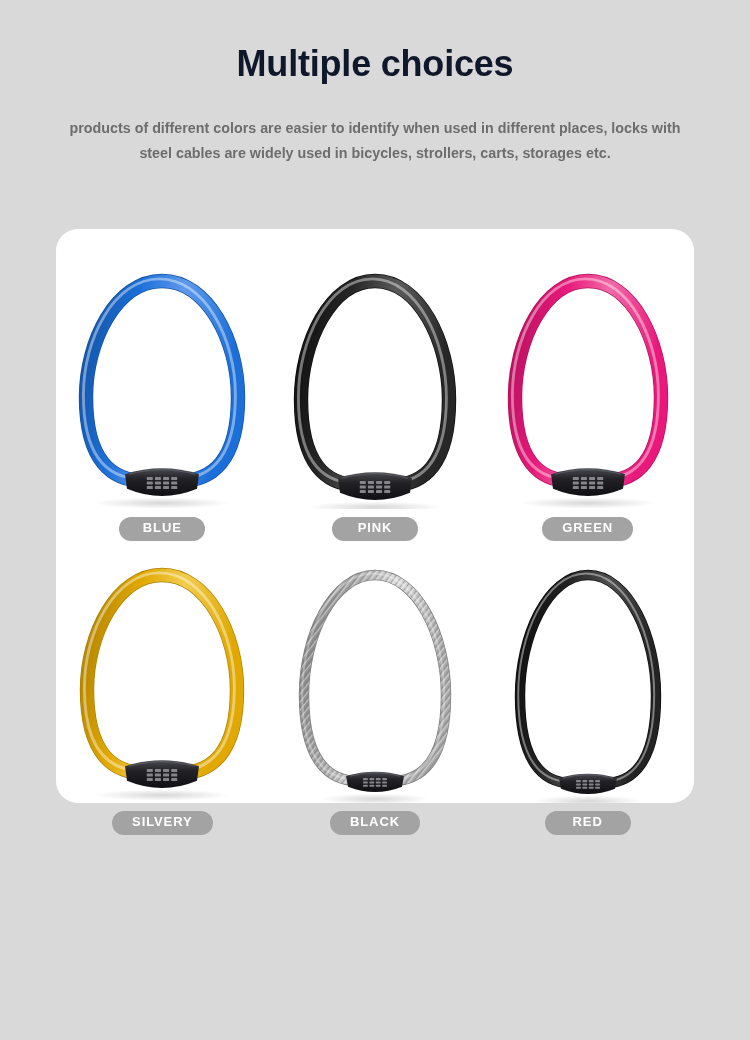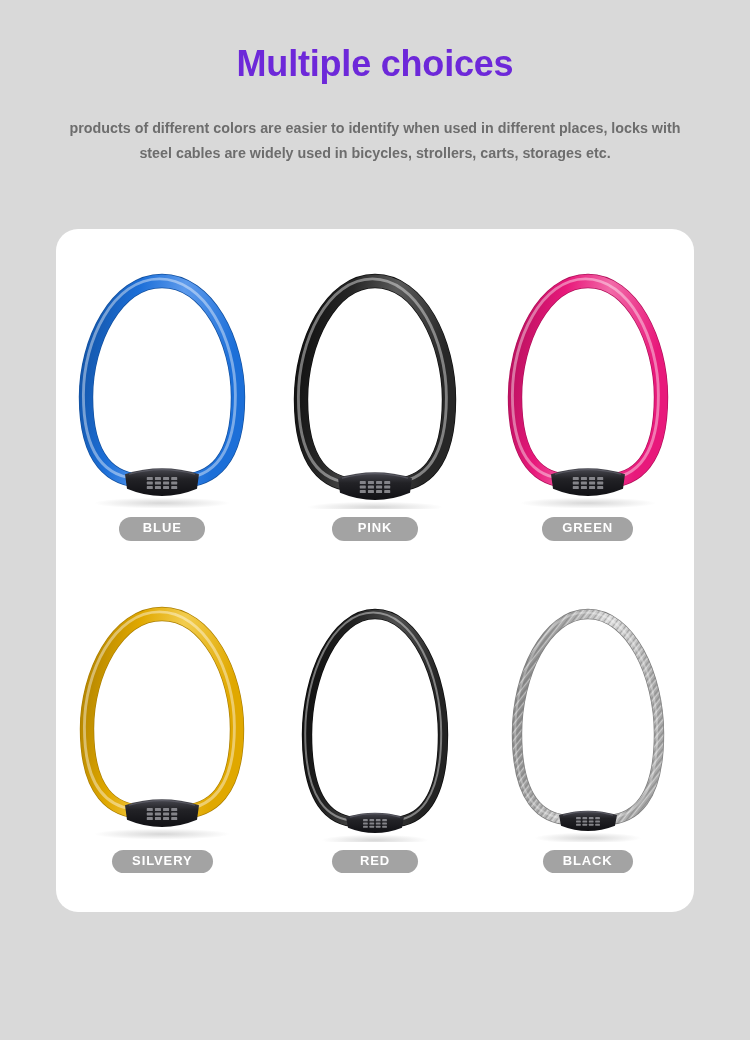--- a/index.html
+++ b/index.html
@@ -16,41 +16,41 @@
   }
 
   
   .header {
     padding-top: 44px;
     text-align: center;
   }
   .page-title {
     font-size: 36px;
     font-weight: bold;
-    color: #6d28d9;
+    color: #0f172a;
     letter-spacing: -0.2px;
     margin: 0;
     line-height: 1.1;
   }
   .page-subtitle {
     margin: 32px auto 0 auto;
     width: 645px;
     font-size: 14.3px;
     font-weight: bold;
     color: #6d6d6d;
     line-height: 1.78;
   }
 
   
   .product-card {
     position: absolute;
     left: 56px;
     top: 229px;
     width: 638px;
-    height: 683px;
+    height: 574px;
     background: #ffffff;
     border-radius: 22px;
     box-sizing: border-box;
     padding: 18px 0 0 0;
   }
 
   .product-grid {
     display: grid;
     grid-template-columns: repeat(3, 1fr);
     grid-template-rows: repeat(2, 1fr);
@@ -268,63 +268,20 @@
             <rect x="87.92" y="220.55" width="6.02" height="2.97" rx="0.6" fill="#8d8d93" opacity="0.92"></rect>
             <rect x="96.06" y="220.55" width="6.02" height="2.97" rx="0.6" fill="#8d8d93" opacity="0.92"></rect>
             <rect x="104.20" y="220.55" width="6.02" height="2.97" rx="0.6" fill="#8d8d93" opacity="0.92"></rect>
             <rect x="79.78" y="225.05" width="6.02" height="2.97" rx="0.6" fill="#8d8d93" opacity="0.92"></rect>
             <rect x="87.92" y="225.05" width="6.02" height="2.97" rx="0.6" fill="#8d8d93" opacity="0.92"></rect>
             <rect x="96.06" y="225.05" width="6.02" height="2.97" rx="0.6" fill="#8d8d93" opacity="0.92"></rect>
             <rect x="104.20" y="225.05" width="6.02" height="2.97" rx="0.6" fill="#8d8d93" opacity="0.92"></rect>
           </svg>
         </div>
       <div class="color-pill">SILVERY</div>
-    </div>
-
-    <div class="product-cell">
-      <div class="lock-figure">
-          <svg viewBox="0 0 190 250" xmlns="http://www.w3.org/2000/svg">
-            <defs>
-              <linearGradient id="lk5c" x1="0" y1="0" x2="1" y2="0.25">
-                <stop offset="0%" stop-color="#0b0b0b"></stop>
-                <stop offset="34%" stop-color="#232323"></stop>
-                <stop offset="62%" stop-color="#4f4f4f"></stop>
-                <stop offset="100%" stop-color="#232323"></stop>
-              </linearGradient>
-              <linearGradient id="lk5b" x1="0" y1="0" x2="0" y2="1">
-                <stop offset="0%" stop-color="#4a4a52"></stop>
-                <stop offset="38%" stop-color="#222226"></stop>
-                <stop offset="100%" stop-color="#101014"></stop>
-              </linearGradient>
-              <radialGradient id="lk5s" cx="0.5" cy="0.5" r="0.5">
-                <stop offset="0%" stop-color="#9a9a9a" stop-opacity="0.40"></stop>
-                <stop offset="100%" stop-color="#9a9a9a" stop-opacity="0"></stop>
-              </radialGradient>
-            </defs>
-            <ellipse cx="95" cy="248.02" rx="53.36" ry="5.5" fill="url(#lk5s)"></ellipse>
-            <path d="M 95 22 C 54.2 22, 27 84.4, 27 142.64 C 27 209.2, 50.12 230, 78 230 M 95 22 C 135.8 22, 163 84.4, 163 142.64 C 163 209.2, 139.88 230, 112 230" fill="none" stroke="#0b0b0b" stroke-width="10.4" stroke-linecap="round"></path>
-            <path d="M 95 22 C 54.2 22, 27 84.4, 27 142.64 C 27 209.2, 50.12 230, 78 230 M 95 22 C 135.8 22, 163 84.4, 163 142.64 C 163 209.2, 139.88 230, 112 230" fill="none" stroke="url(#lk5c)" stroke-width="9" stroke-linecap="round"></path>
-            <path d="M 95 22 C 54.2 22, 27 84.4, 27 142.64 C 27 209.2, 50.12 230, 78 230 M 95 22 C 135.8 22, 163 84.4, 163 142.64 C 163 209.2, 139.88 230, 112 230" fill="none" stroke="#ffffff" stroke-width="1.98" stroke-linecap="round" opacity="0.42" transform="translate(-1.8,-1.44)"></path>
-            <path d="M 66 225.06 Q 95 216.32000000000002 124 225.06 L 122 235.70000000000002 Q 95 246.34 68 235.70000000000002 Z" fill="url(#lk5b)"></path>
-            <path d="M 70 225.06 Q 95 218.22 120 225.06" fill="none" stroke="#6d6d78" stroke-width="1.3" opacity="0.55"></path>
-            <rect x="83.07" y="227.11" width="4.72" height="2.17" rx="0.6" fill="#8d8d93" opacity="0.92"></rect>
-            <rect x="89.45" y="227.11" width="4.72" height="2.17" rx="0.6" fill="#8d8d93" opacity="0.92"></rect>
-            <rect x="95.83" y="227.11" width="4.72" height="2.17" rx="0.6" fill="#8d8d93" opacity="0.92"></rect>
-            <rect x="102.21" y="227.11" width="4.72" height="2.17" rx="0.6" fill="#8d8d93" opacity="0.92"></rect>
-            <rect x="83.07" y="230.40" width="4.72" height="2.17" rx="0.6" fill="#8d8d93" opacity="0.92"></rect>
-            <rect x="89.45" y="230.40" width="4.72" height="2.17" rx="0.6" fill="#8d8d93" opacity="0.92"></rect>
-            <rect x="95.83" y="230.40" width="4.72" height="2.17" rx="0.6" fill="#8d8d93" opacity="0.92"></rect>
-            <rect x="102.21" y="230.40" width="4.72" height="2.17" rx="0.6" fill="#8d8d93" opacity="0.92"></rect>
-            <rect x="83.07" y="233.69" width="4.72" height="2.17" rx="0.6" fill="#8d8d93" opacity="0.92"></rect>
-            <rect x="89.45" y="233.69" width="4.72" height="2.17" rx="0.6" fill="#8d8d93" opacity="0.92"></rect>
-            <rect x="95.83" y="233.69" width="4.72" height="2.17" rx="0.6" fill="#8d8d93" opacity="0.92"></rect>
-            <rect x="102.21" y="233.69" width="4.72" height="2.17" rx="0.6" fill="#8d8d93" opacity="0.92"></rect>
-          </svg>
-        </div>
-      <div class="color-pill">RED</div>
     </div>
 
     <div class="product-cell">
       <div class="lock-figure">
           <svg viewBox="0 0 190 250" xmlns="http://www.w3.org/2000/svg">
             <defs>
               <linearGradient id="lk4c" x1="0" y1="0" x2="1" y2="0.25">
                 <stop offset="0%" stop-color="#7c7c7c"></stop>
                 <stop offset="34%" stop-color="#a6a6a6"></stop>
                 <stop offset="62%" stop-color="#d8d8d8"></stop>
@@ -362,14 +319,57 @@
             <rect x="102.21" y="228.40" width="4.72" height="2.17" rx="0.6" fill="#8d8d93" opacity="0.92"></rect>
             <rect x="83.07" y="231.69" width="4.72" height="2.17" rx="0.6" fill="#8d8d93" opacity="0.92"></rect>
             <rect x="89.45" y="231.69" width="4.72" height="2.17" rx="0.6" fill="#8d8d93" opacity="0.92"></rect>
             <rect x="95.83" y="231.69" width="4.72" height="2.17" rx="0.6" fill="#8d8d93" opacity="0.92"></rect>
             <rect x="102.21" y="231.69" width="4.72" height="2.17" rx="0.6" fill="#8d8d93" opacity="0.92"></rect>
           </svg>
         </div>
       <div class="color-pill">BLACK</div>
     </div>
 
+    <div class="product-cell">
+      <div class="lock-figure">
+          <svg viewBox="0 0 190 250" xmlns="http://www.w3.org/2000/svg">
+            <defs>
+              <linearGradient id="lk5c" x1="0" y1="0" x2="1" y2="0.25">
+                <stop offset="0%" stop-color="#0b0b0b"></stop>
+                <stop offset="34%" stop-color="#232323"></stop>
+                <stop offset="62%" stop-color="#4f4f4f"></stop>
+                <stop offset="100%" stop-color="#232323"></stop>
+              </linearGradient>
+              <linearGradient id="lk5b" x1="0" y1="0" x2="0" y2="1">
+                <stop offset="0%" stop-color="#4a4a52"></stop>
+                <stop offset="38%" stop-color="#222226"></stop>
+                <stop offset="100%" stop-color="#101014"></stop>
+              </linearGradient>
+              <radialGradient id="lk5s" cx="0.5" cy="0.5" r="0.5">
+                <stop offset="0%" stop-color="#9a9a9a" stop-opacity="0.40"></stop>
+                <stop offset="100%" stop-color="#9a9a9a" stop-opacity="0"></stop>
+              </radialGradient>
+            </defs>
+            <ellipse cx="95" cy="248.02" rx="53.36" ry="5.5" fill="url(#lk5s)"></ellipse>
+            <path d="M 95 22 C 54.2 22, 27 84.4, 27 142.64 C 27 209.2, 50.12 230, 78 230 M 95 22 C 135.8 22, 163 84.4, 163 142.64 C 163 209.2, 139.88 230, 112 230" fill="none" stroke="#0b0b0b" stroke-width="10.4" stroke-linecap="round"></path>
+            <path d="M 95 22 C 54.2 22, 27 84.4, 27 142.64 C 27 209.2, 50.12 230, 78 230 M 95 22 C 135.8 22, 163 84.4, 163 142.64 C 163 209.2, 139.88 230, 112 230" fill="none" stroke="url(#lk5c)" stroke-width="9" stroke-linecap="round"></path>
+            <path d="M 95 22 C 54.2 22, 27 84.4, 27 142.64 C 27 209.2, 50.12 230, 78 230 M 95 22 C 135.8 22, 163 84.4, 163 142.64 C 163 209.2, 139.88 230, 112 230" fill="none" stroke="#ffffff" stroke-width="1.98" stroke-linecap="round" opacity="0.42" transform="translate(-1.8,-1.44)"></path>
+            <path d="M 66 225.06 Q 95 216.32000000000002 124 225.06 L 122 235.70000000000002 Q 95 246.34 68 235.70000000000002 Z" fill="url(#lk5b)"></path>
+            <path d="M 70 225.06 Q 95 218.22 120 225.06" fill="none" stroke="#6d6d78" stroke-width="1.3" opacity="0.55"></path>
+            <rect x="83.07" y="227.11" width="4.72" height="2.17" rx="0.6" fill="#8d8d93" opacity="0.92"></rect>
+            <rect x="89.45" y="227.11" width="4.72" height="2.17" rx="0.6" fill="#8d8d93" opacity="0.92"></rect>
+            <rect x="95.83" y="227.11" width="4.72" height="2.17" rx="0.6" fill="#8d8d93" opacity="0.92"></rect>
+            <rect x="102.21" y="227.11" width="4.72" height="2.17" rx="0.6" fill="#8d8d93" opacity="0.92"></rect>
+            <rect x="83.07" y="230.40" width="4.72" height="2.17" rx="0.6" fill="#8d8d93" opacity="0.92"></rect>
+            <rect x="89.45" y="230.40" width="4.72" height="2.17" rx="0.6" fill="#8d8d93" opacity="0.92"></rect>
+            <rect x="95.83" y="230.40" width="4.72" height="2.17" rx="0.6" fill="#8d8d93" opacity="0.92"></rect>
+            <rect x="102.21" y="230.40" width="4.72" height="2.17" rx="0.6" fill="#8d8d93" opacity="0.92"></rect>
+            <rect x="83.07" y="233.69" width="4.72" height="2.17" rx="0.6" fill="#8d8d93" opacity="0.92"></rect>
+            <rect x="89.45" y="233.69" width="4.72" height="2.17" rx="0.6" fill="#8d8d93" opacity="0.92"></rect>
+            <rect x="95.83" y="233.69" width="4.72" height="2.17" rx="0.6" fill="#8d8d93" opacity="0.92"></rect>
+            <rect x="102.21" y="233.69" width="4.72" height="2.17" rx="0.6" fill="#8d8d93" opacity="0.92"></rect>
+          </svg>
+        </div>
+      <div class="color-pill">RED</div>
+    </div>
+
   </div>
 </div>
 
 </body></html>

